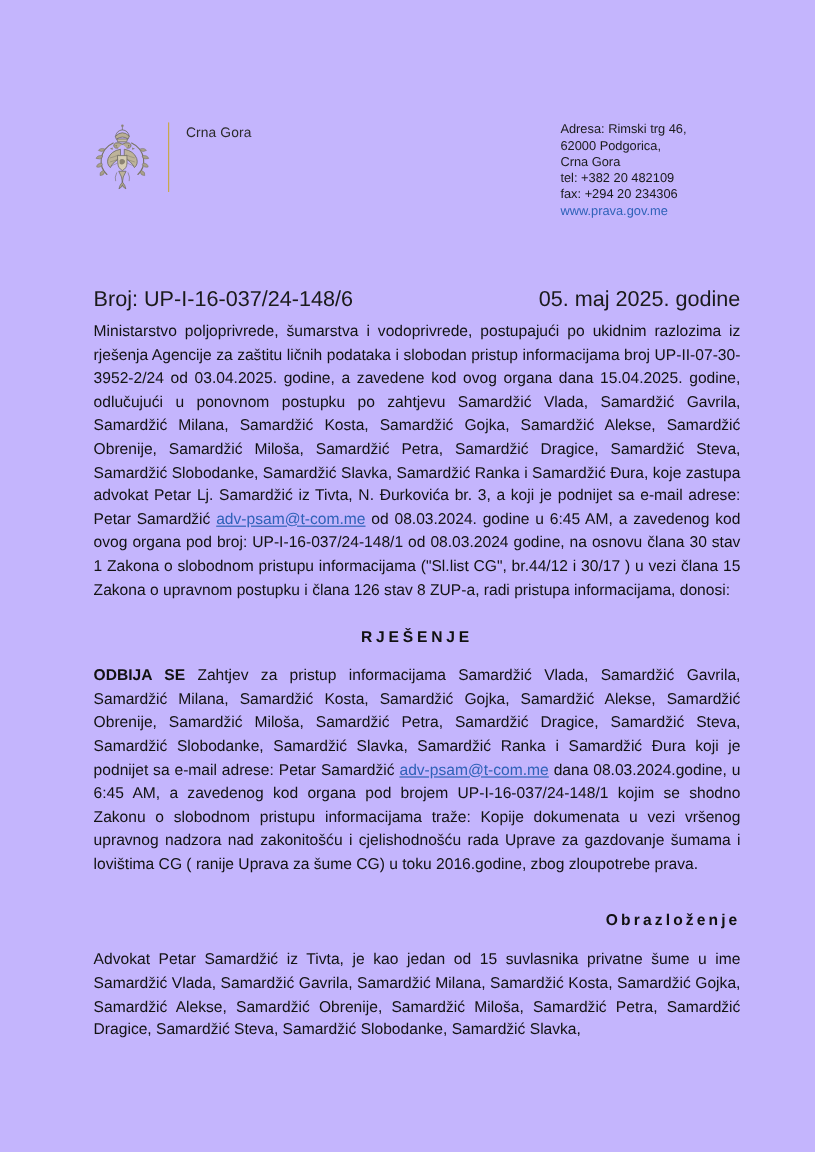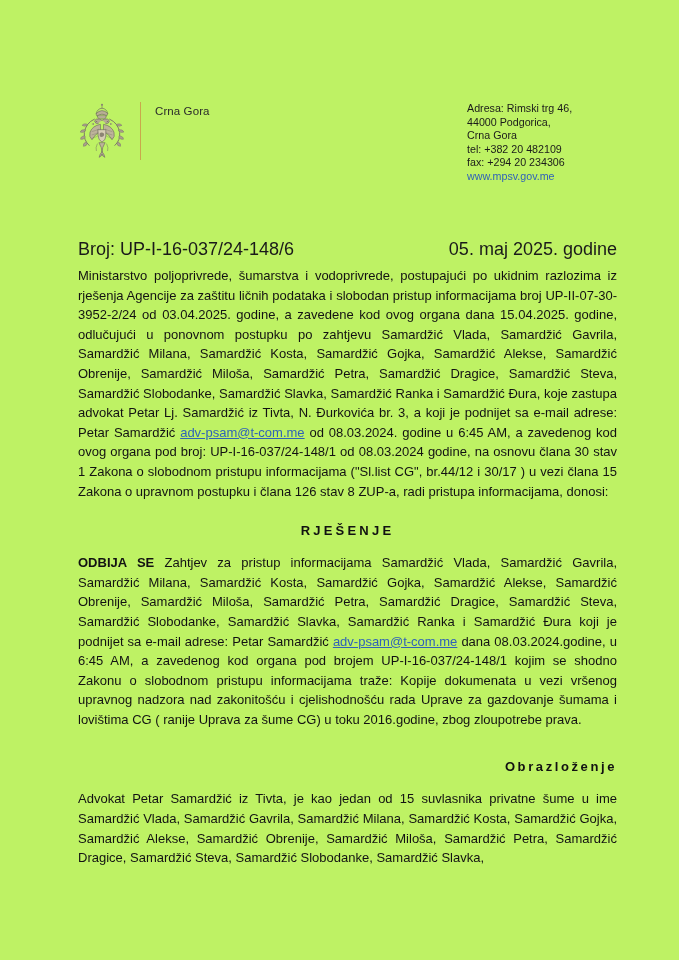--- a/index.html
+++ b/index.html
@@ -12,21 +12,21 @@
     height: 960px;
     font-family: "Liberation Sans", sans-serif;
     color: #1a1a1a;
     -webkit-font-smoothing: antialiased;
     overflow: hidden;
   }
   .page {
     position: relative;
     width: 679px;
     height: 960px;
-    background: #bef264;
+    background: #c4b5fd;
     box-sizing: border-box;
   }
 
   
   .letterhead {
     position: absolute;
     left: 0;
     right: 0;
     top: 100px;
     display: flex;
@@ -188,25 +188,25 @@
         </svg>
       </div>
       <div class="brand-divider"></div>
       <div class="brand-text">
         <div class="brand-country">Crna Gora</div>
       </div>
     </div>
 
     <div class="address">
       <div>Adresa: Rimski trg 46,</div>
-      <div>44000 Podgorica,</div>
+      <div>62000 Podgorica,</div>
       <div>Crna Gora</div>
       <div>tel: +382 20 482109</div>
       <div>fax: +294 20 234306</div>
-      <div class="web">www.mpsv.gov.me</div>
+      <div class="web">www.prava.gov.me</div>
     </div>
   </div>
 
   <div class="refrow">
     <div>Broj: UP-I-16-037/24-148/6</div>
     <div>05. maj 2025. godine</div>
   </div>
 
   <div class="body">
 

